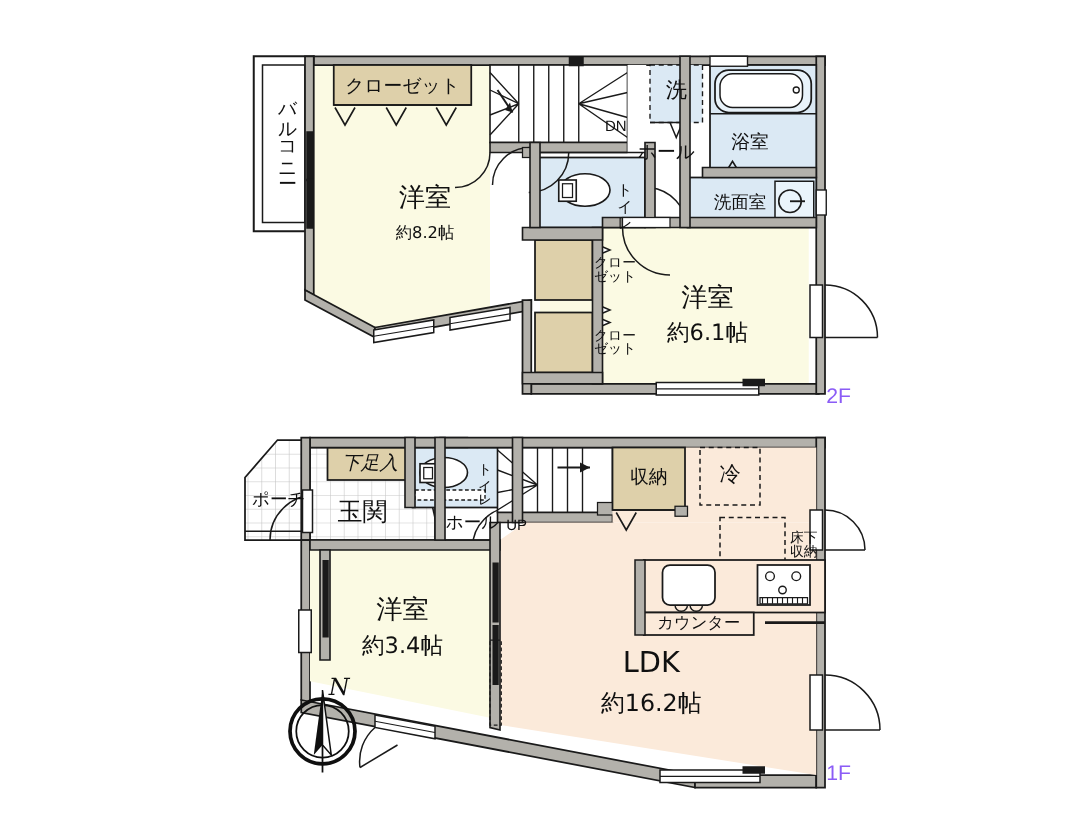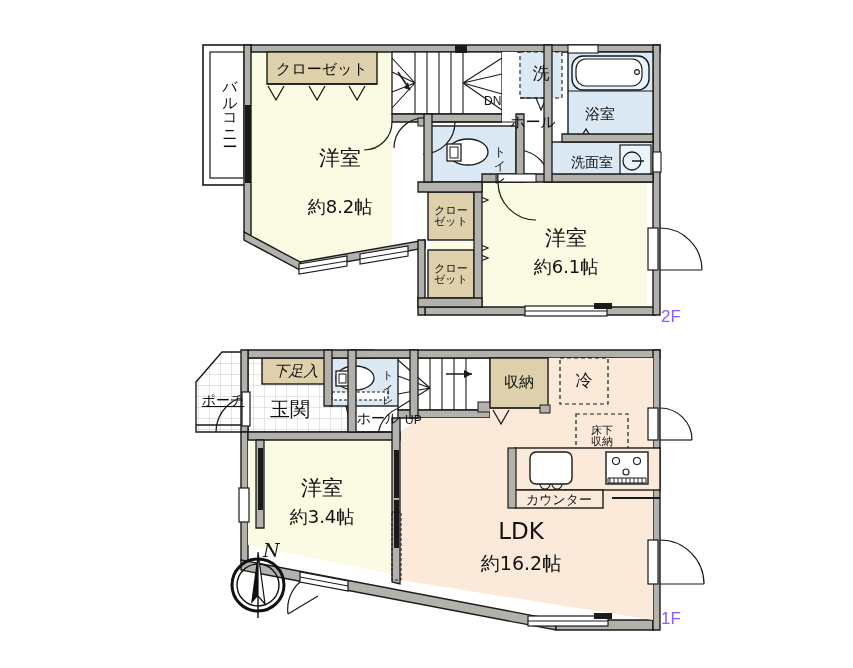--- a/index.html
+++ b/index.html
@@ -26,21 +26,21 @@
     -webkit-user-select:none;
     user-select:none;
   }
   .ctr{transform:translate(-50%,-50%);}
   .vert{
     writing-mode:vertical-rl;
     text-orientation:upright;
     letter-spacing:0px;
     line-height:1;
   }
-  .two-line{text-align:center;line-height:1.02;}
+  .two-line{text-align:center;line-height:1.02;margin-left:41px;}
   .floor-tag{
     font-family:"Liberation Sans","DejaVu Sans",sans-serif;
     font-size:17px;
     color:#8b5cf6;
   }
   .compass-n{
     font-family:"DejaVu Serif","Liberation Serif",serif;
     font-style:italic;
     font-size:19px;
     color:#111;
@@ -376,21 +376,21 @@
       <path d="M258 552 L265 604 L258 596 Z" fill="#ffffff" stroke="#0f0f0f" stroke-width="1.2"></path>
       <path d="M258 596 L258 618" stroke="#0f0f0f" stroke-width="1.4"></path>
     </g>
   </svg>
 
   <div class="lbl vert" style="left:222px;top:70px;font-size:15px;">バルコニー</div>
 
   <div class="lbl ctr" style="left:322px;top:69px;font-size:15px;">クローゼット</div>
 
   <div class="lbl ctr" style="left:340px;top:158px;font-size:21px;">洋室</div>
-  <div class="lbl ctr" style="left:340px;top:187px;font-size:18px;margin-top:20px;">約8.2帖</div>
+  <div class="lbl ctr" style="left:340px;top:187px;font-size:13px;">約8.2帖</div>
 
   <div class="lbl ctr" style="left:566px;top:238px;font-size:21px;">洋室</div>
   <div class="lbl ctr" style="left:566px;top:267px;font-size:18px;">約6.1帖</div>
 
   <div class="lbl ctr two-line" style="left:451px;top:216px;font-size:11px;">
     <div>クロー</div>
     <div>ゼット</div>
   </div>
   <div class="lbl ctr two-line" style="left:451px;top:274px;font-size:11px;">
     <div>クロー</div>
@@ -404,21 +404,21 @@
   <div class="lbl ctr" style="left:541px;top:73px;font-size:17px;">洗</div>
 
   <div class="lbl ctr" style="left:600px;top:114px;font-size:15px;">浴室</div>
 
   <div class="lbl ctr" style="left:592px;top:162px;font-size:14px;">洗面室</div>
 
   <div class="lbl dn-up" style="left:484px;top:95px;">DN</div>
 
   <div class="lbl floor-tag" style="left:661px;top:308px;">2F</div>
 
-  <div class="lbl ctr" style="left:223px;top:400px;font-size:14px;text-decoration:underline;">ポーチ</div>
+  <div class="lbl ctr" style="left:223px;top:400px;font-size:14px;">ポーチ</div>
 
   <div class="lbl ctr" style="left:290px;top:409px;font-size:20px;">玉関</div>
 
   <div class="lbl ctr" style="left:296px;top:371px;font-size:15px;font-style:italic;">下足入</div>
 
   <div class="lbl ctr" style="left:378px;top:418px;font-size:14px;">ホール</div>
 
   <div class="lbl vert" style="left:382px;top:363px;font-size:11px;">トイレ</div>
 
   <div class="lbl dn-up" style="left:405px;top:414px;">UP</div>

